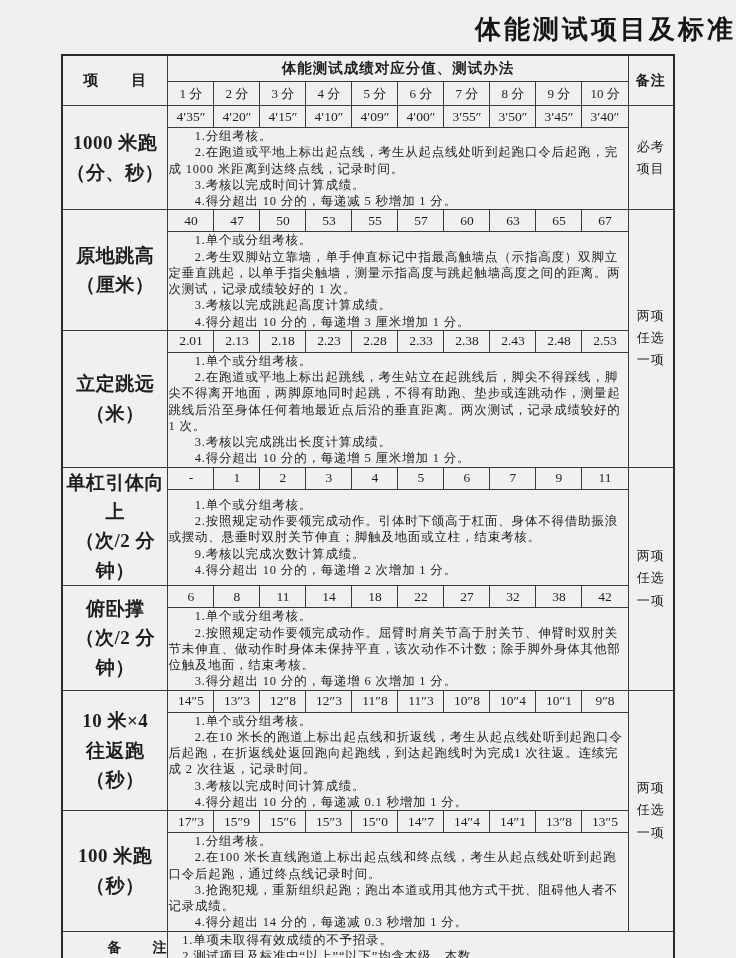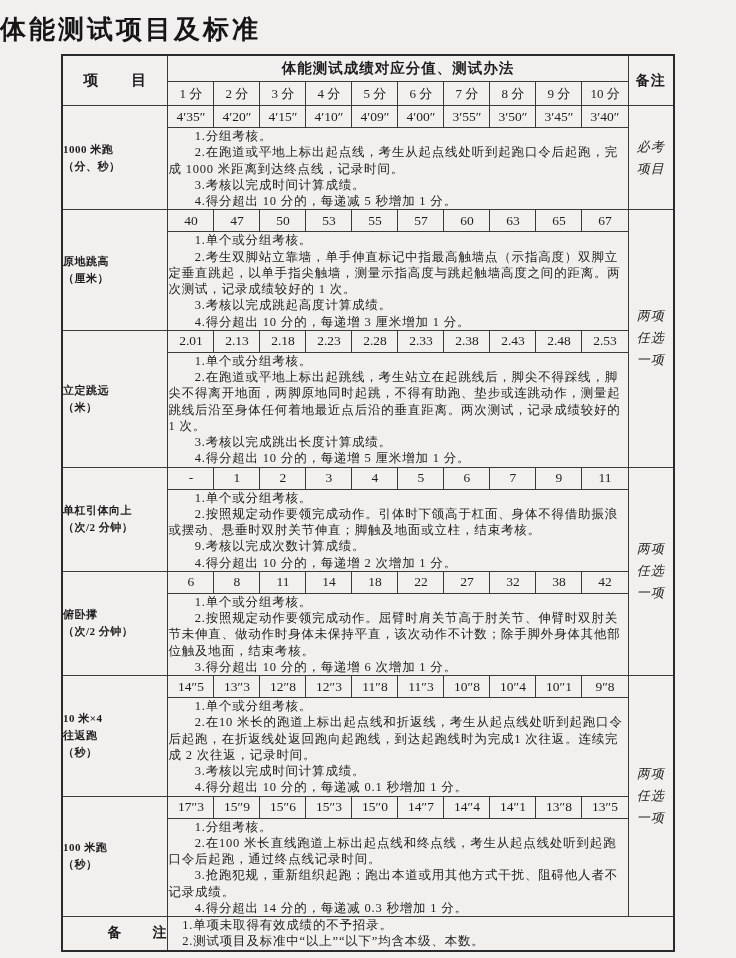--- a/index.html
+++ b/index.html
@@ -3,41 +3,41 @@
 <meta charset="utf-8">
 <style>
   html,body{margin:0;padding:0;}
   body{
     width:736px;height:958px;overflow:hidden;
     background:#f1f0ee;color:#1e1e1e;
     font-family:"Liberation Serif","DejaVu Serif",serif;
   }
   .page{padding-top:12px;}
   .title{
-    text-align:left;font-size:26px;font-weight:bold;
+    text-align:right;font-size:26px;font-weight:bold;
     letter-spacing:3px;margin:0 0 7px 0;color:#161616;
   }
   table.std{
     border-collapse:collapse;table-layout:fixed;
     width:612px;margin:0 auto;border:2px solid #2b2b2b;
     background:transparent;
   }
   table.std td{border:1px solid #3a3a3a;padding:0;vertical-align:middle;}
   .hdr-item{font-weight:bold;font-size:15px;text-align:center;letter-spacing:1px;margin-top:28px;}
   .hdr-scores{font-weight:bold;font-size:14.5px;text-align:center;height:25px;letter-spacing:1px;}
   .hdr-note{font-weight:bold;font-size:14px;text-align:center;letter-spacing:1px;margin-top:43px;}
   .score-col{font-size:13px;text-align:center;height:23px;margin-top:21px;}
   .vals-cell{font-size:13.5px;text-align:center;height:21px;}
   .item-cell{
-    text-align:left;font-weight:bold;font-size:11px;
+    text-align:center;font-weight:bold;font-size:19px;
     white-space:pre-line;line-height:1.55;letter-spacing:0.5px;
   }
   .note-cell{
     text-align:center;font-size:13px;white-space:pre-line;
-    line-height:1.7;letter-spacing:1px;font-style:italic;
+    line-height:1.7;letter-spacing:1px;
   }
   .desc-cell{padding:3px 8px 4px 8px;vertical-align:top;}
   .rule{
     font-size:12.5px;line-height:1.3;letter-spacing:0.8px;
     text-indent:2.1em;color:#222;
   }
   .footer-label{font-weight:bold;font-size:14px;text-align:right;letter-spacing:1px;}
   .footer-desc{padding:4px 8px;}
   .footer-desc .rule{text-indent:1.1em;}
 </style>

